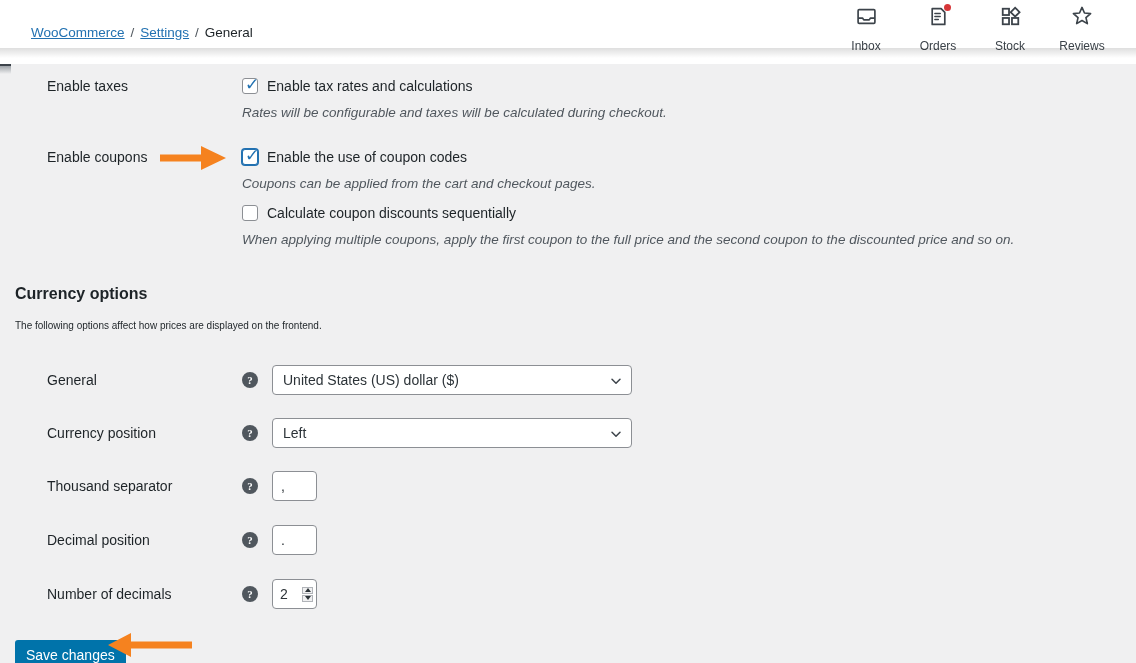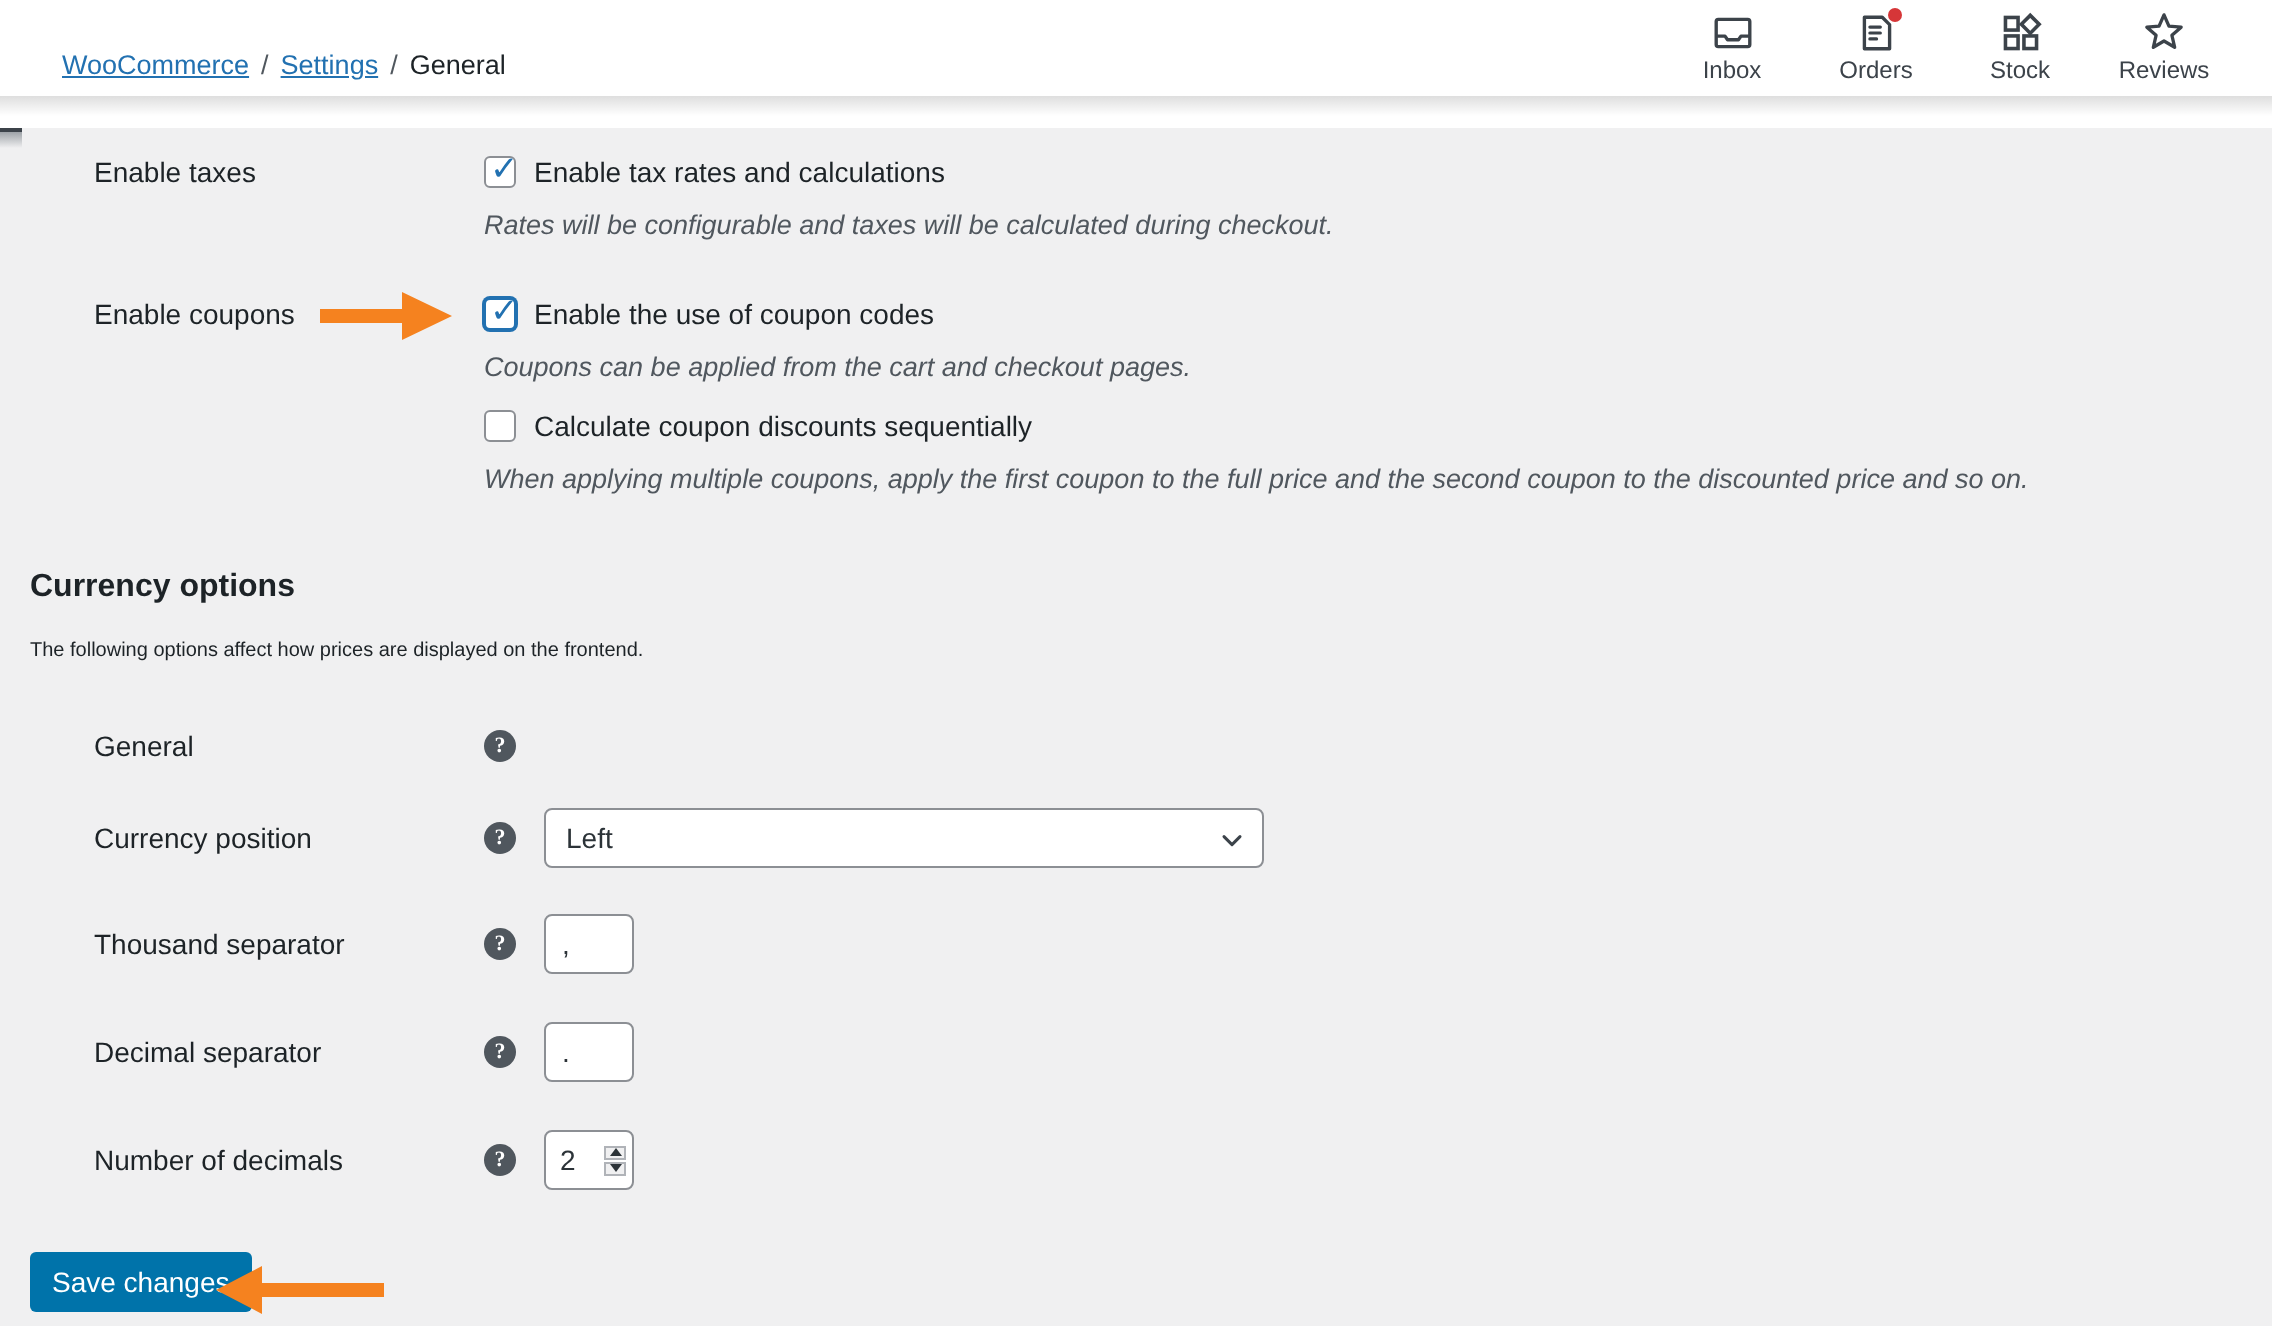--- a/index.html
+++ b/index.html
@@ -72,21 +72,21 @@
     padding-top: 5px;
     box-sizing: border-box;
   }
   .nav-item {
     width: 72px;
     display: flex;
     flex-direction: column;
     align-items: center;
     justify-content: flex-start;
     cursor: pointer;
-    gap: 2px;
+    gap: 13px;
   }
   .nav-icon {
     position: relative;
     width: 22px;
     height: 22px;
     display: flex;
     align-items: center;
     justify-content: center;
   }
   .nav-label {
@@ -434,20 +434,28 @@
 
   <div class="section-title" style="margin-top:38px;">Currency options</div>
   <div class="section-desc" style="margin-top:17px;">The following options affect how prices are displayed on the frontend.</div>
 
   <div class="row" style="margin-top:34px; align-items:center;">
     <div class="row-label">General</div>
     <div class="row-field field-wrap">
       <span class="tip-slot">
           <span class="helptip">?</span>
         </span>
+      <div class="select">
+        <span>United States (US) dollar ($)</span>
+        <span class="chev">
+          <svg width="12" height="12" viewBox="0 0 12 12" fill="none">
+            <path d="M2 4.3L6 8.3L10 4.3" stroke="#3c434a" stroke-width="1.5" stroke-linecap="round" stroke-linejoin="round"></path>
+          </svg>
+        </span>
+      </div>
     </div>
   </div>
 
   <div class="row" style="margin-top:23px; align-items:center;">
     <div class="row-label">Currency position</div>
     <div class="row-field field-wrap">
       <span class="tip-slot">
           <span class="helptip">?</span>
         </span>
       <div class="select">
@@ -465,21 +473,21 @@
     <div class="row-label">Thousand separator</div>
     <div class="row-field field-wrap">
       <span class="tip-slot">
           <span class="helptip">?</span>
         </span>
       <div class="text-input">,</div>
     </div>
   </div>
 
   <div class="row" style="margin-top:24px; align-items:center;">
-    <div class="row-label">Decimal separator</div>
+    <div class="row-label">Decimal position</div>
     <div class="row-field field-wrap">
       <span class="tip-slot">
           <span class="helptip">?</span>
         </span>
       <div class="text-input">.</div>
     </div>
   </div>
 
   <div class="row" style="margin-top:24px; align-items:center;">
     <div class="row-label">Number of decimals</div>

